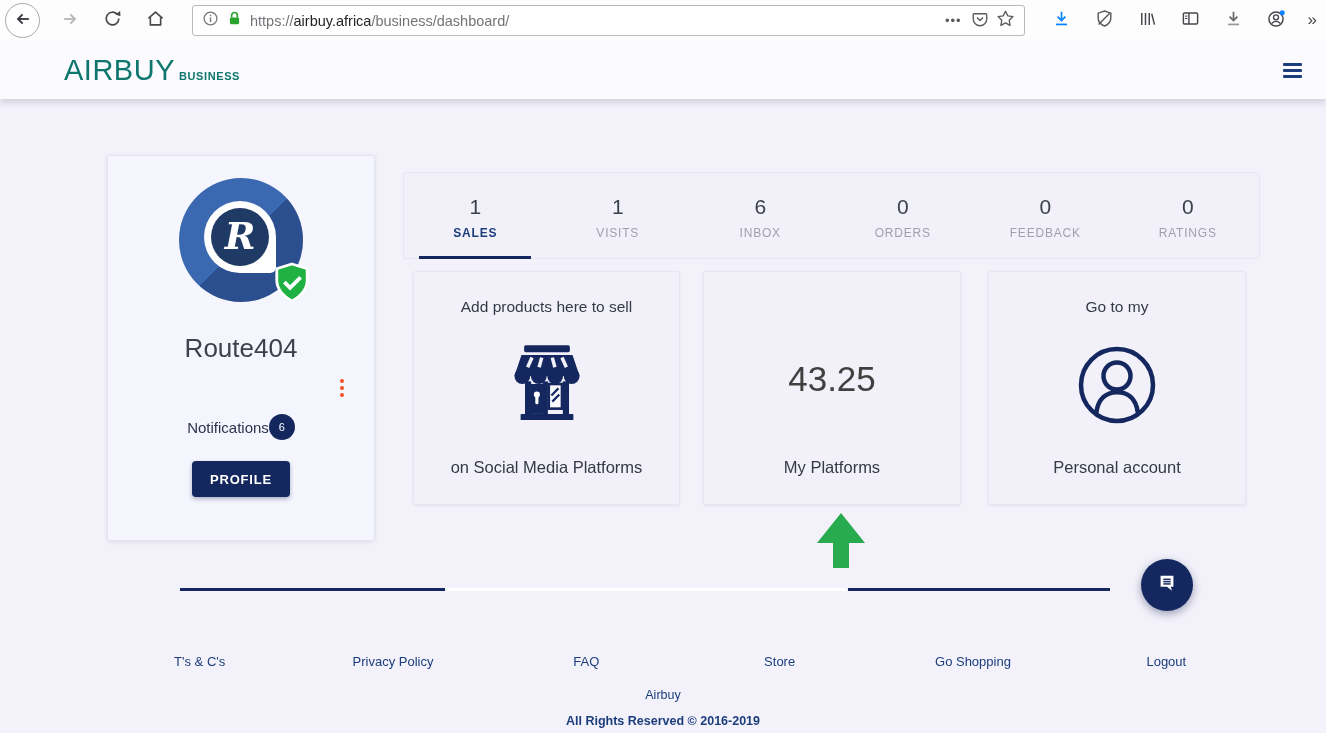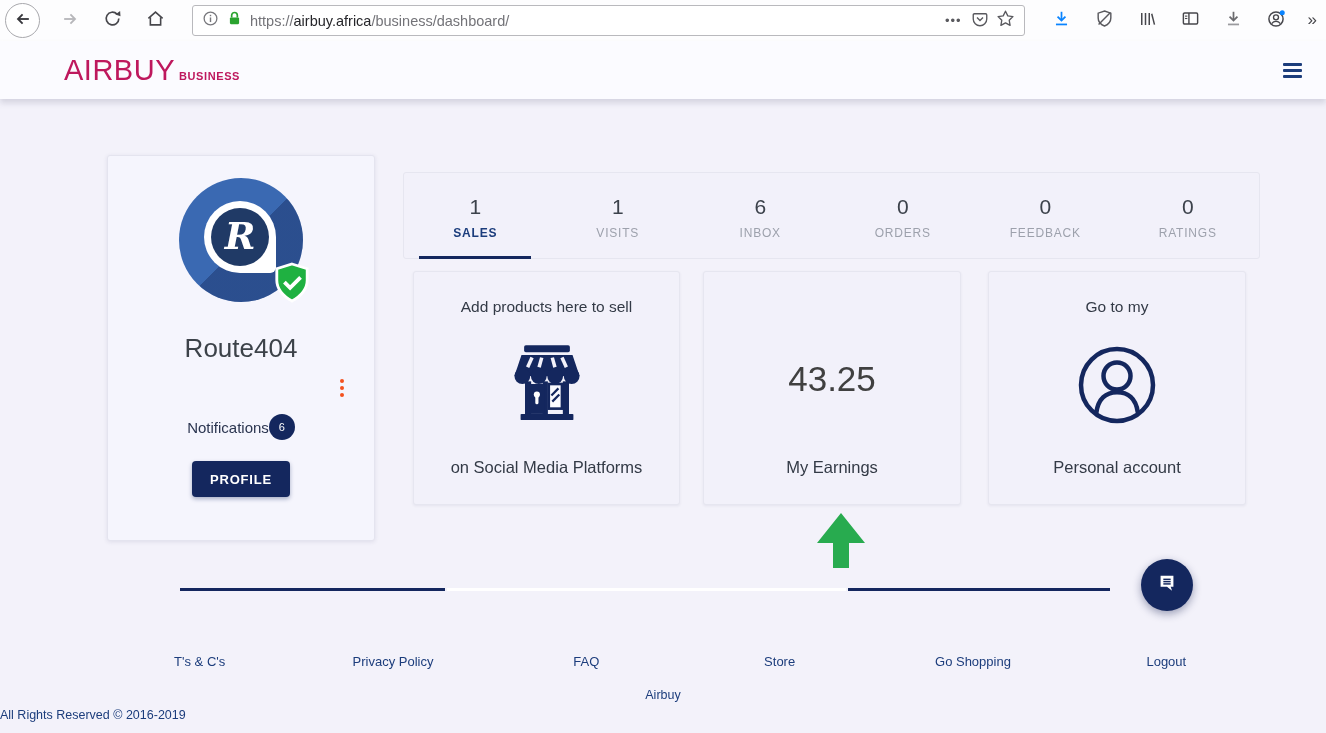--- a/index.html
+++ b/index.html
@@ -16,21 +16,21 @@
           display:flex;align-items:center;padding:0 9px;gap:7px;min-width:0;}
   .url-text{flex:1;font-size:14.5px;color:#737378;white-space:nowrap;overflow:hidden;}
   .url-domain{color:#26262a;}
   .dots-btn{font-size:13px;letter-spacing:1px;color:#59595e;cursor:pointer;padding:0 2px;}
   .overflow-btn{font-size:17px;color:#47474c;cursor:pointer;padding:0 4px 2px 4px;}
 
   
   .site-header{position:absolute;top:41px;left:0;right:0;height:58px;background:#fbfbff;
                box-shadow:0 4px 6px rgba(90,90,120,0.20);display:flex;align-items:center;
                justify-content:space-between;padding:0 18px 0 64px;z-index:5;}
-  .brand{font-size:29px;color:#be185d;letter-spacing:0.5px;cursor:pointer;}
+  .brand{font-size:29px;color:#0f766e;letter-spacing:0.5px;cursor:pointer;}
   .brand-suffix{font-size:11px;font-weight:bold;letter-spacing:0.6px;margin-left:4px;}
   .hamburger{display:flex;flex-direction:column;gap:3px;width:19px;cursor:pointer;margin-right:6px;}
   .hamburger span{height:3px;background:#1c3d7c;border-radius:1px;}
 
   
   .main{position:absolute;top:99px;left:0;right:0;height:531px;}
 
   .profile-card{position:absolute;left:107px;top:56px;width:266px;height:384px;background:#f5f5fd;
                 border:1px solid #e4e4ef;border-radius:3px;box-shadow:0 1px 4px rgba(40,40,90,0.10);
                 text-align:center;}
@@ -78,21 +78,21 @@
   .d3{left:848px;width:262px;background:#14275e;}
 
   .chat-fab{position:absolute;left:1141px;top:460px;width:52px;height:52px;border-radius:50%;background:#14275e;
             box-shadow:0 3px 8px rgba(20,30,80,0.40);display:flex;align-items:center;justify-content:center;cursor:pointer;}
 
   
   .footer{position:absolute;top:630px;left:0;right:0;height:103px;}
   .footer-links{display:flex;padding:24px 63px 0 103px;}
   .f-link{flex:1;text-align:center;font-size:13px;color:#1c3d7c;cursor:pointer;}
   .footer-brand{text-align:center;margin-top:19px;font-size:12.5px;color:#1c3d7c;}
-  .footer-copy{text-align:left;margin-top:6px;font-size:12.5px;color:#1c3d7c;}
+  .footer-copy{text-align:center;margin-top:12px;font-size:12.5px;color:#1c3d7c;font-weight:bold;}
 </style>
 </head>
 <body>
 
 <div class="screen">
 
   <div class="chrome">
     <div class="back-circle">
       <span>
         <svg viewBox="0 0 24 24" width="20" height="20">
@@ -313,21 +313,21 @@
             <line x1="55" y1="63" x2="63" y2="55"></line>
               <line x1="56" y1="70" x2="64" y2="62"></line>
           </g>
         </svg>
       </span>
       <div class="card-bottom">on Social Media Platforms</div>
     </div>
 
     <div class="card card2">
       <div class="earn-value">43.25</div>
-      <div class="card-bottom">My Earnings</div>
+      <div class="card-bottom">My Platforms</div>
     </div>
 
     <div class="card card3">
       <div class="card-top">Go to my</div>
       <span class="card-icon">
         <svg viewBox="0 0 100 100" width="90" height="90">
           <g fill="none" stroke="#14275e" stroke-width="5" stroke-linecap="round">
             <circle cx="50" cy="50" r="40"></circle>
             <circle cx="50" cy="40" r="15"></circle>
             <path d="M27 81c2-16 11-23 23-23s21 7 23 22"></path>

